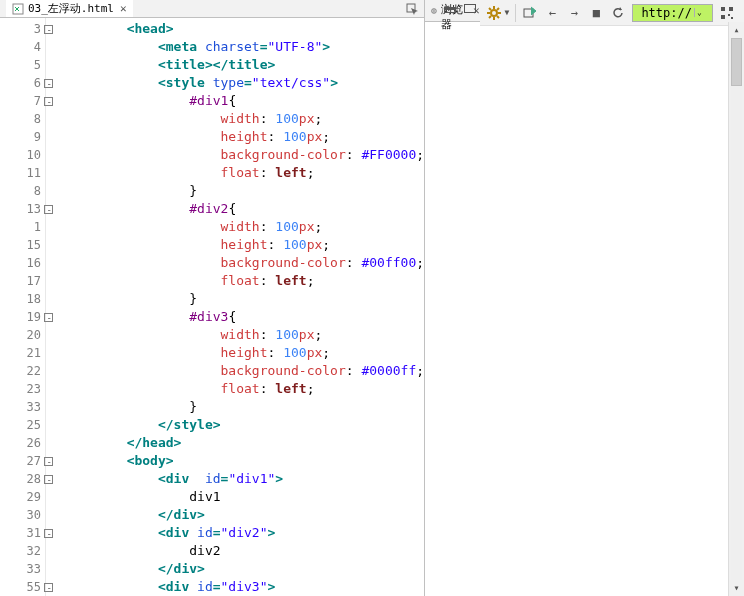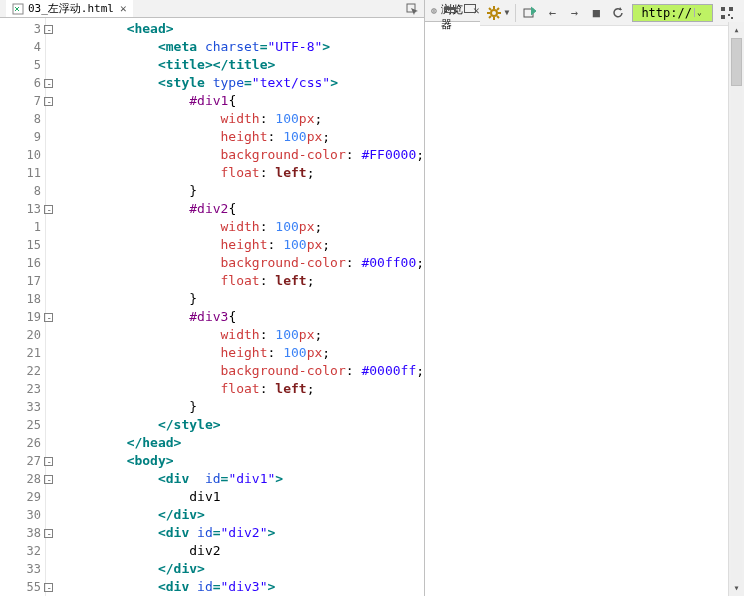--- a/index.html
+++ b/index.html
@@ -109,21 +109,21 @@
           <div class="ln">21</div>
           <div class="ln">22</div>
           <div class="ln">23</div>
           <div class="ln">33</div>
           <div class="ln">25</div>
           <div class="ln">26</div>
           <div class="ln fold minus">27</div>
           <div class="ln fold minus">28</div>
           <div class="ln">29</div>
           <div class="ln">30</div>
-          <div class="ln fold minus">38</div>
+          <div class="ln fold minus">31</div>
           <div class="ln">32</div>
           <div class="ln">33</div>
           <div class="ln fold minus">55</div>
         </div>
       <div class="code" id="code"><div class="line">        <span class="tag">&lt;head&gt;</span></div><div class="line">            <span class="tag">&lt;meta </span><span class="attr">charset</span><span class="tag">=</span><span class="str">"UTF-8"</span><span class="tag">&gt;</span></div><div class="line">            <span class="tag">&lt;title&gt;&lt;/title&gt;</span></div><div class="line">            <span class="tag">&lt;style </span><span class="attr">type</span><span class="tag">=</span><span class="str">"text/css"</span><span class="tag">&gt;</span></div><div class="line">                <span class="sel">#div1</span><span class="pct">{</span></div><div class="line">                    <span class="prop">width</span><span class="pct">: </span><span class="num">100</span><span class="funcv">px</span><span class="pct">;</span></div><div class="line">                    <span class="prop">height</span><span class="pct">: </span><span class="num">100</span><span class="funcv">px</span><span class="pct">;</span></div><div class="line">                    <span class="prop">background-color</span><span class="pct">: </span><span class="hex">#FF0000</span><span class="pct">;</span></div><div class="line">                    <span class="prop">float</span><span class="pct">: </span><span class="fb">left</span><span class="pct">;</span></div><div class="line">                <span class="pct">}</span></div><div class="line">                <span class="sel">#div2</span><span class="pct">{</span></div><div class="line">                    <span class="prop">width</span><span class="pct">: </span><span class="num">100</span><span class="funcv">px</span><span class="pct">;</span></div><div class="line">                    <span class="prop">height</span><span class="pct">: </span><span class="num">100</span><span class="funcv">px</span><span class="pct">;</span></div><div class="line">                    <span class="prop">background-color</span><span class="pct">: </span><span class="hex">#00ff00</span><span class="pct">;</span></div><div class="line">                    <span class="prop">float</span><span class="pct">: </span><span class="fb">left</span><span class="pct">;</span></div><div class="line">                <span class="pct">}</span></div><div class="line">                <span class="sel">#div3</span><span class="pct">{</span></div><div class="line">                    <span class="prop">width</span><span class="pct">: </span><span class="num">100</span><span class="funcv">px</span><span class="pct">;</span></div><div class="line">                    <span class="prop">height</span><span class="pct">: </span><span class="num">100</span><span class="funcv">px</span><span class="pct">;</span></div><div class="line">                    <span class="prop">background-color</span><span class="pct">: </span><span class="hex">#0000ff</span><span class="pct">;</span></div><div class="line">                    <span class="prop">float</span><span class="pct">: </span><span class="fb">left</span><span class="pct">;</span></div><div class="line">                <span class="pct">}</span></div><div class="line">            <span class="tag">&lt;/style&gt;</span></div><div class="line">        <span class="tag">&lt;/head&gt;</span></div><div class="line">        <span class="tag">&lt;body&gt;</span></div><div class="line">            <span class="tag">&lt;div  </span><span class="attr">id</span><span class="tag">=</span><span class="str">"div1"</span><span class="tag">&gt;</span></div><div class="line">                <span class="pct">div1</span></div><div class="line">            <span class="tag">&lt;/div&gt;</span></div><div class="line">            <span class="tag">&lt;div </span><span class="attr">id</span><span class="tag">=</span><span class="str">"div2"</span><span class="tag">&gt;</span></div><div class="line">                <span class="pct">div2</span></div><div class="line">            <span class="tag">&lt;/div&gt;</span></div><div class="line">            <span class="tag">&lt;div </span><span class="attr">id</span><span class="tag">=</span><span class="str">"div3"</span><span class="tag">&gt;</span></div></div>
     </div>
 
     <div class="vscroll">
       <div class="arrow">▴</div>
       <div class="track">

